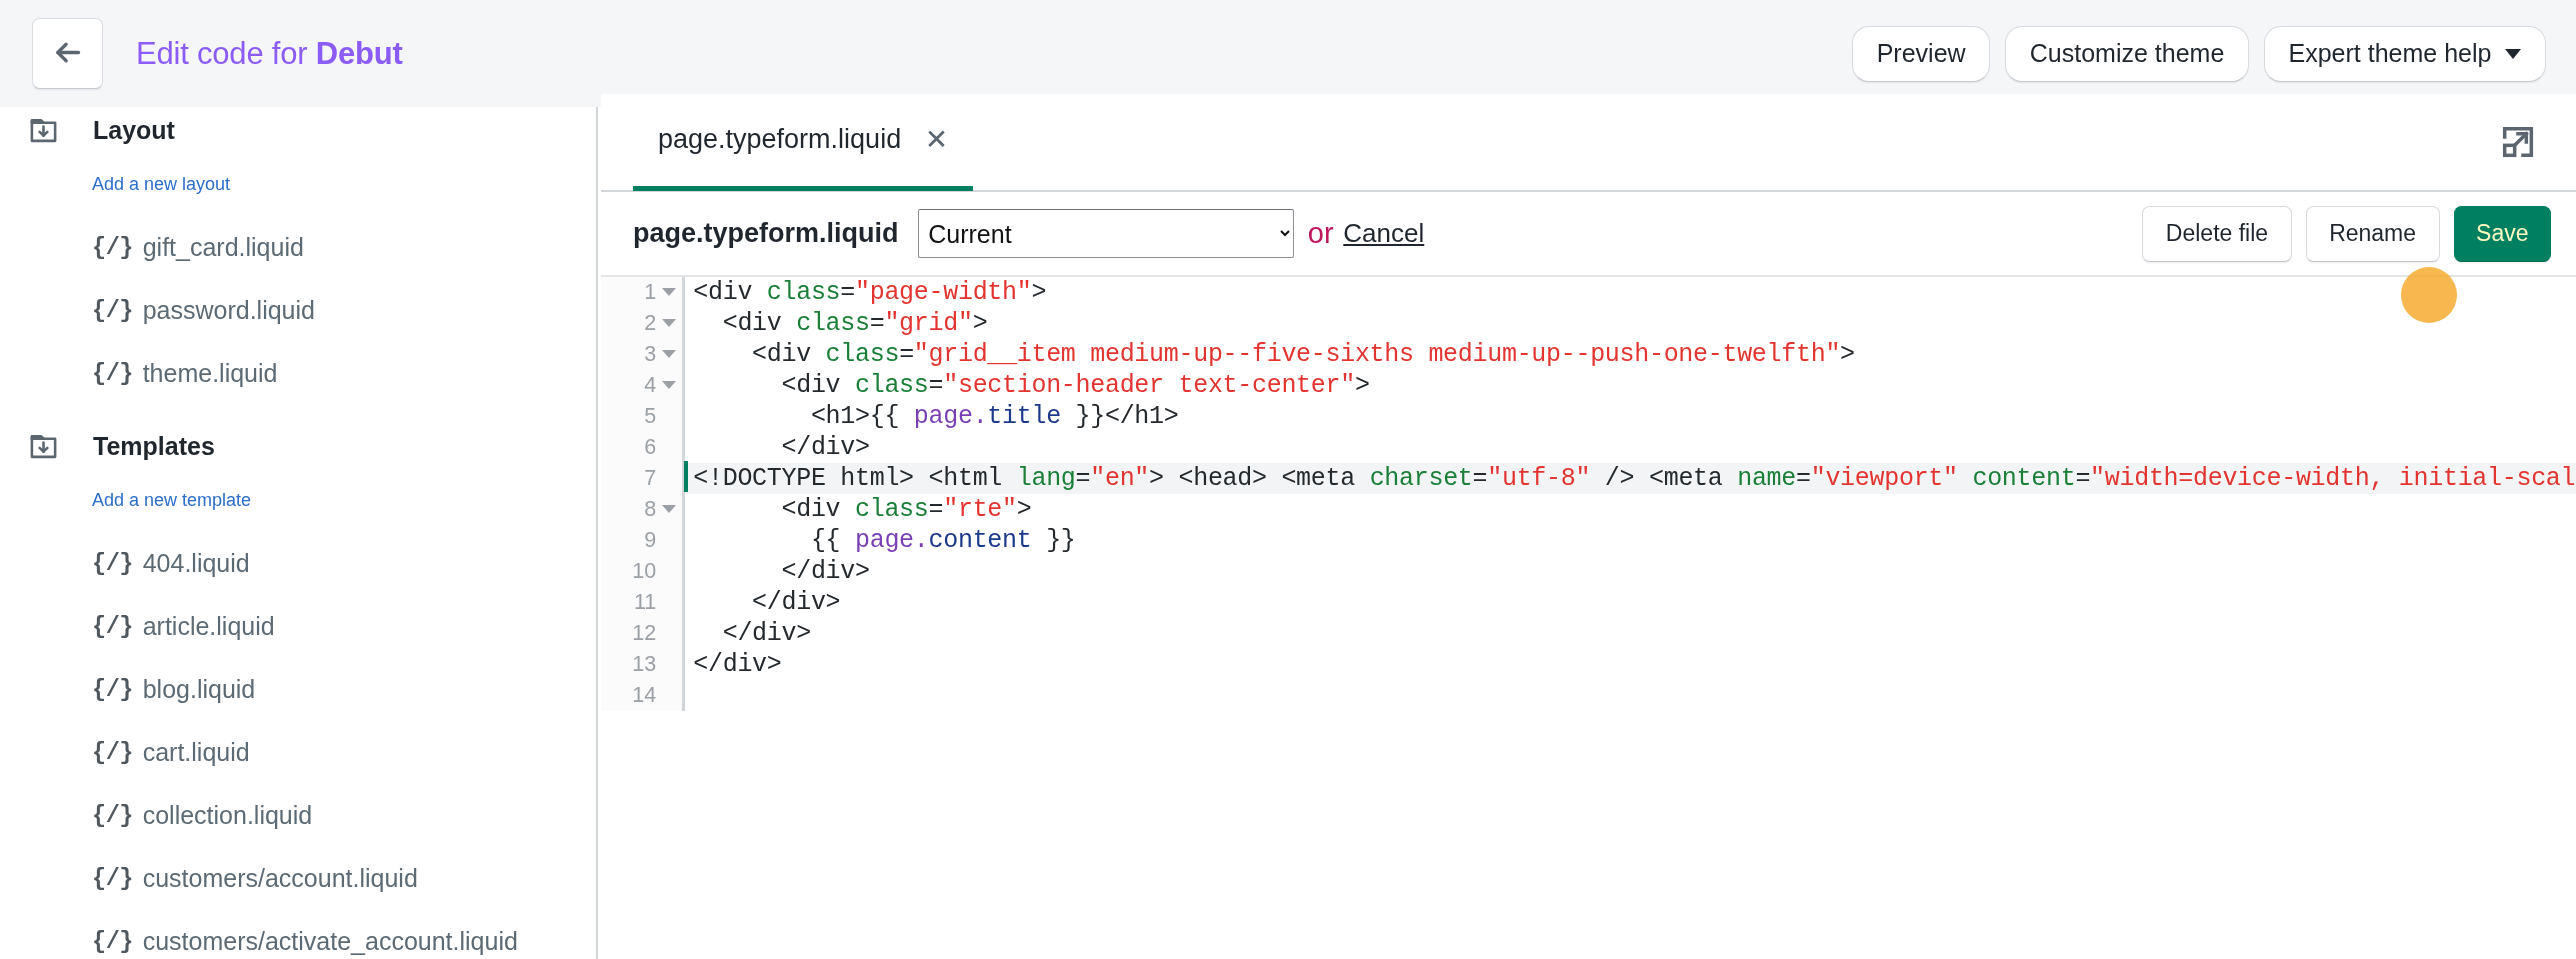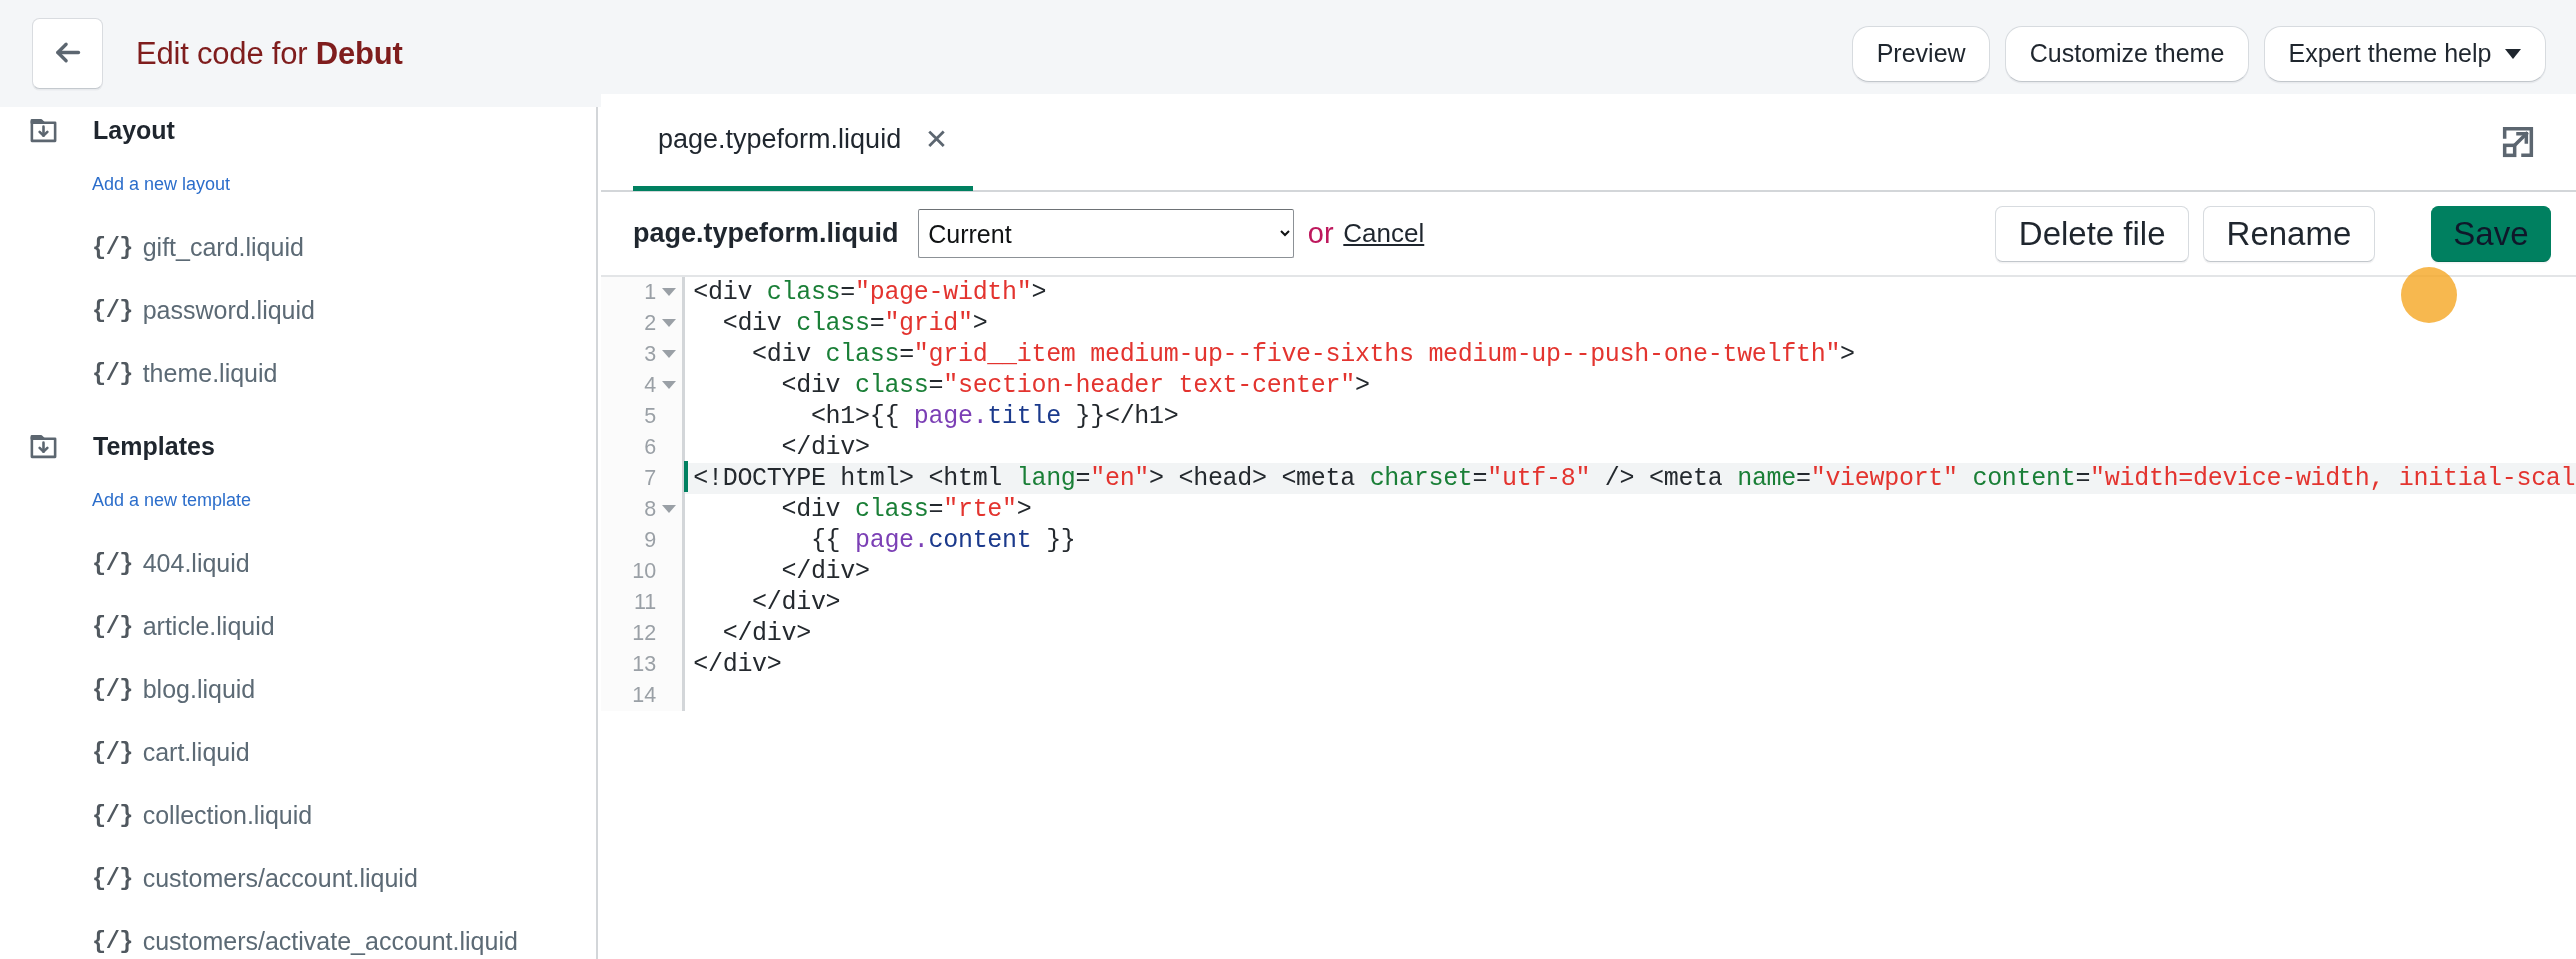--- a/index.html
+++ b/index.html
@@ -30,21 +30,21 @@
     border-bottom-color: #c4c9ce;
     border-radius: 7.5px;
     display: flex; align-items: center; justify-content: center;
     cursor: pointer;
     box-shadow: 0 1.6px 0 rgba(22,29,37,0.05);
   }
   #back-button svg { width: 33px; height: 33px; }
   #page-title {
     margin-left: 33px;
     font-size: 31px;
-    color: #7f1d1d;
+    color: #8b5cf6;
     letter-spacing: -0.2px;
     white-space: nowrap;
   }
   #page-title b { font-weight: 700; }
   #page-title span.light { font-weight: 400; }
 
   #header-actions {
     margin-left: auto;
     margin-right: 30px;
     display: flex;
@@ -222,34 +222,33 @@
     align-items: center;
     gap: 14px;
   }
   .tbtn {
     height: 56px;
     padding: 0 22.5px;
     background: #ffffff;
     border: 1.6px solid #d7dbdf;
     border-bottom-color: #c2c7cc;
     border-radius: 7.5px;
-    font-size: 33px;
+    font-size: 23px;
     color: #1f262e;
     font-family: "Liberation Sans", sans-serif;
     cursor: pointer;
     white-space: nowrap;
     box-shadow: 0 1.6px 0 rgba(22,29,37,0.05);
   }
   .tbtn.primary {
     background: #008060;
     border-color: #008060;
     border-bottom-color: #006e52;
-    color: #0f172a;
+    color: #fef9c3;
     padding: 0 21.5px;
-    margin-left: 42px;
   }
 
   
   #code-area {
     position: relative;
     height: 668px;
     overflow: hidden;
     background: #ffffff;
     font-family: "Liberation Mono", monospace;
     font-size: 25px;

